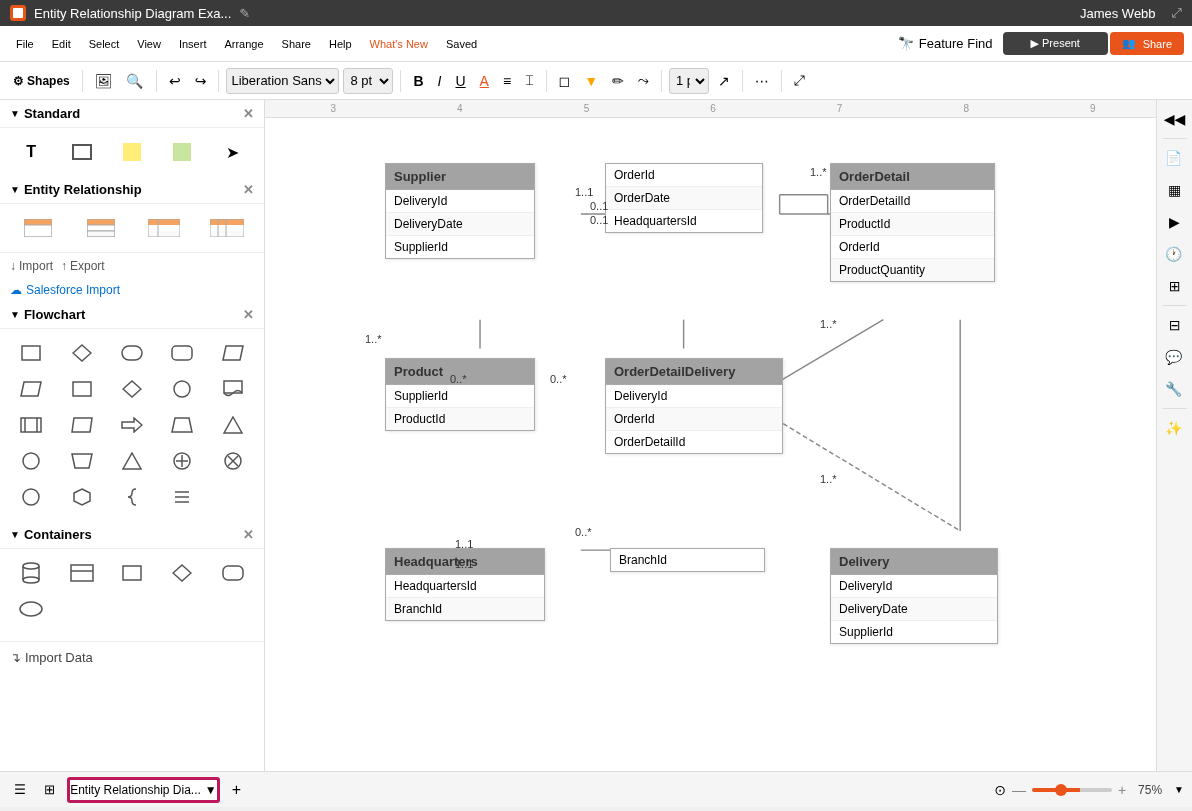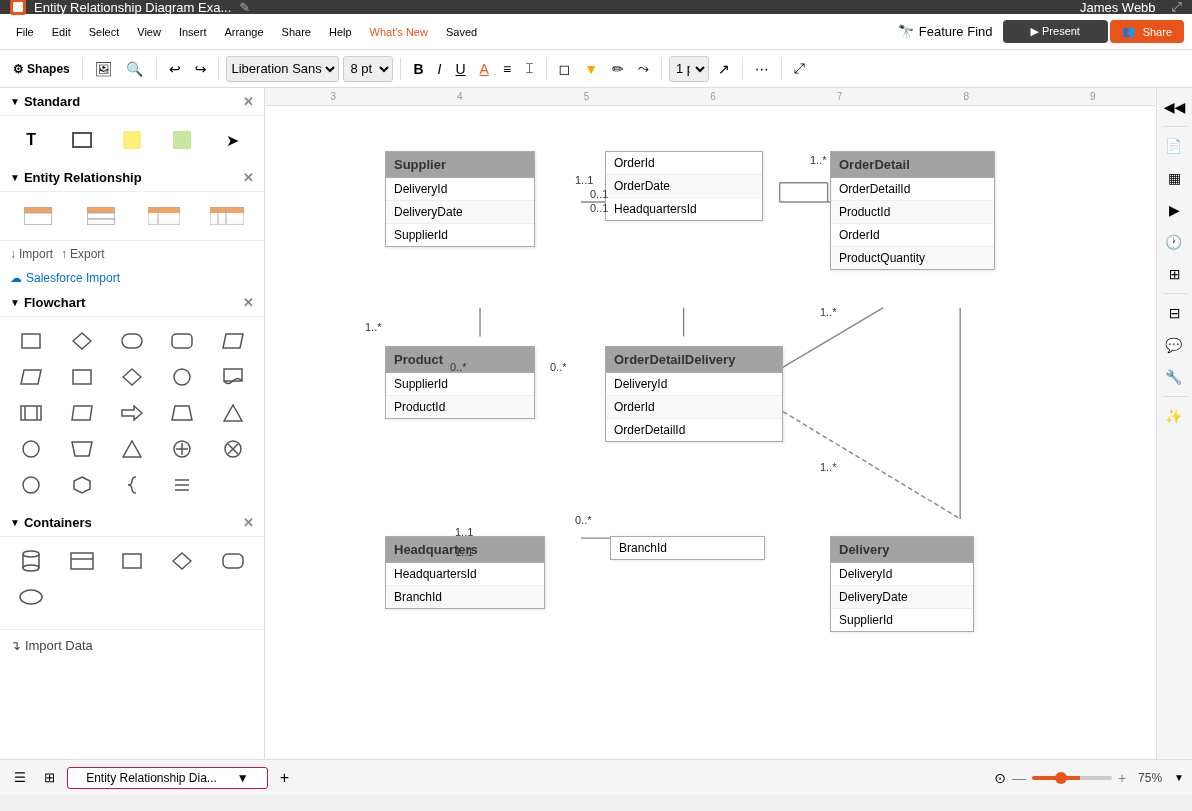--- a/index.html
+++ b/index.html
@@ -1,21 +1,21 @@
 <!DOCTYPE html>
 <html><head>
   <meta charset="utf-8">
   <style>
     * { box-sizing: border-box; margin: 0; padding: 0; }
     body { font-family: Arial, sans-serif; font-size: 12px; background: #f0f0f0; overflow: hidden; width: 1192px; height: 811px; }
 
     
     #titlebar {
       background: #3a3a3a;
-      height: 14px;
+      height: 26px;
       display: flex;
       align-items: center;
       padding: 0 10px;
       color: #fff;
       font-size: 13px;
       gap: 8px;
     }
     #titlebar .app-icon {
       width: 16px; height: 16px; background: #e8541a; border-radius: 3px;
       display: flex; align-items: center; justify-content: center;
@@ -252,23 +252,23 @@
       font-size: 12px;
     }
     .bb-btn {
       padding: 3px 6px;
       cursor: pointer;
       border-radius: 3px;
       background: none;
       border: none;
     }
     .bb-tab {
-      display: flex; align-items: center; gap: 20px;
-      background: #fff; border: 1px solid #be185d; border-radius: 3px;
-      padding: 3px 18px; font-size: 12px;
+      display: flex; align-items: center; gap: 4px;
+      background: #fff; border: 3px solid #be185d; border-radius: 3px;
+      padding: 3px 0; font-size: 12px;
     }
     .bb-spacer { flex: 1; }
     .zoom-slider {
       -webkit-appearance: none;
       width: 80px; height: 4px;
       background: linear-gradient(to right, #e8541a 60%, #ccc 60%);
       border-radius: 2px;
       outline: none;
     }
     .zoom-slider::-webkit-slider-thumb {
@@ -694,21 +694,21 @@
       <div class="entity-table" style="left:120px;top:430px;width:160px;">
         <div class="entity-header">Headquarters</div>
         <div class="entity-row">HeadquartersId</div>
         <div class="entity-row alt">BranchId</div>
       </div>
 
       <div class="entity-table" style="left:345px;top:430px;width:155px;">
         <div class="entity-row">BranchId</div>
       </div>
 
-      <div class="entity-table" style="left:565px;top:430px;width:144px;">
+      <div class="entity-table" style="left:565px;top:430px;width:168px;">
         <div class="entity-header">Delivery</div>
         <div class="entity-row">DeliveryId</div>
         <div class="entity-row alt">DeliveryDate</div>
         <div class="entity-row">SupplierId</div>
       </div>
 
       <span style="position:absolute;left:310px;top:68px;font-size:11px;color:#333;">1..1</span>
       <span style="position:absolute;left:325px;top:82px;font-size:11px;color:#333;">0..1</span>
       <span style="position:absolute;left:325px;top:96px;font-size:11px;color:#333;">0..1</span>
       <span style="position:absolute;left:100px;top:215px;font-size:11px;color:#333;">1..*</span>

